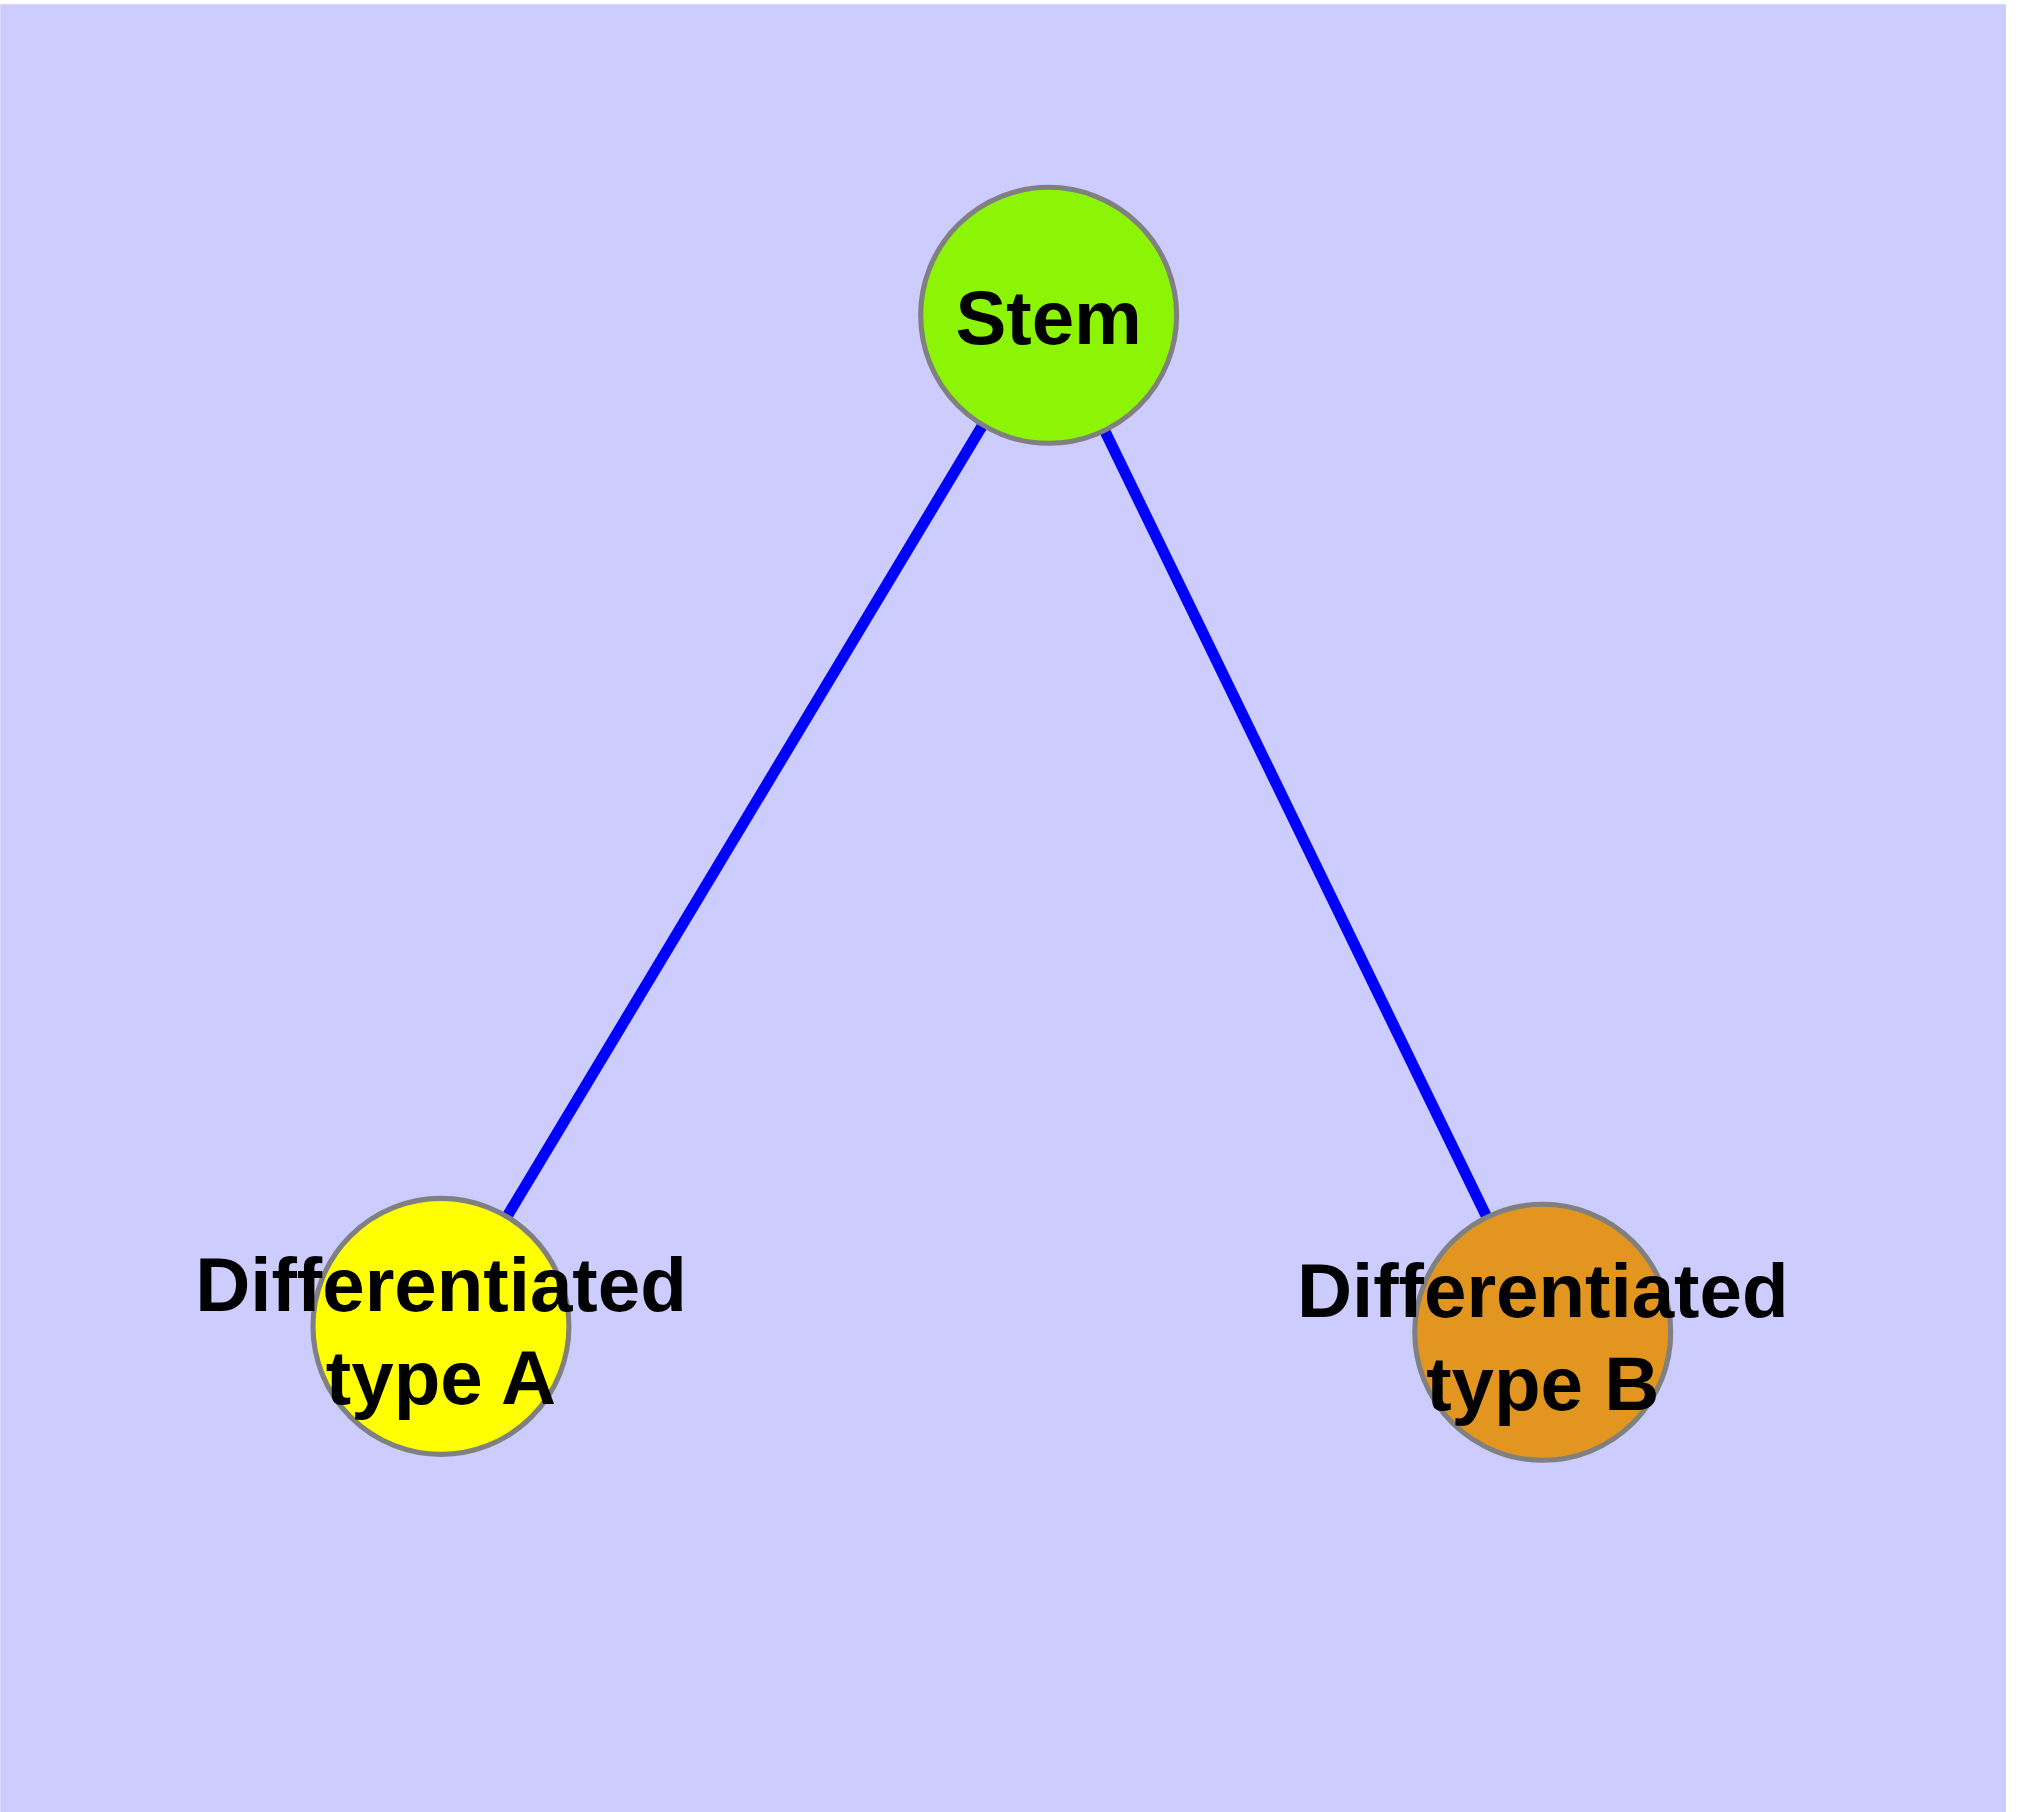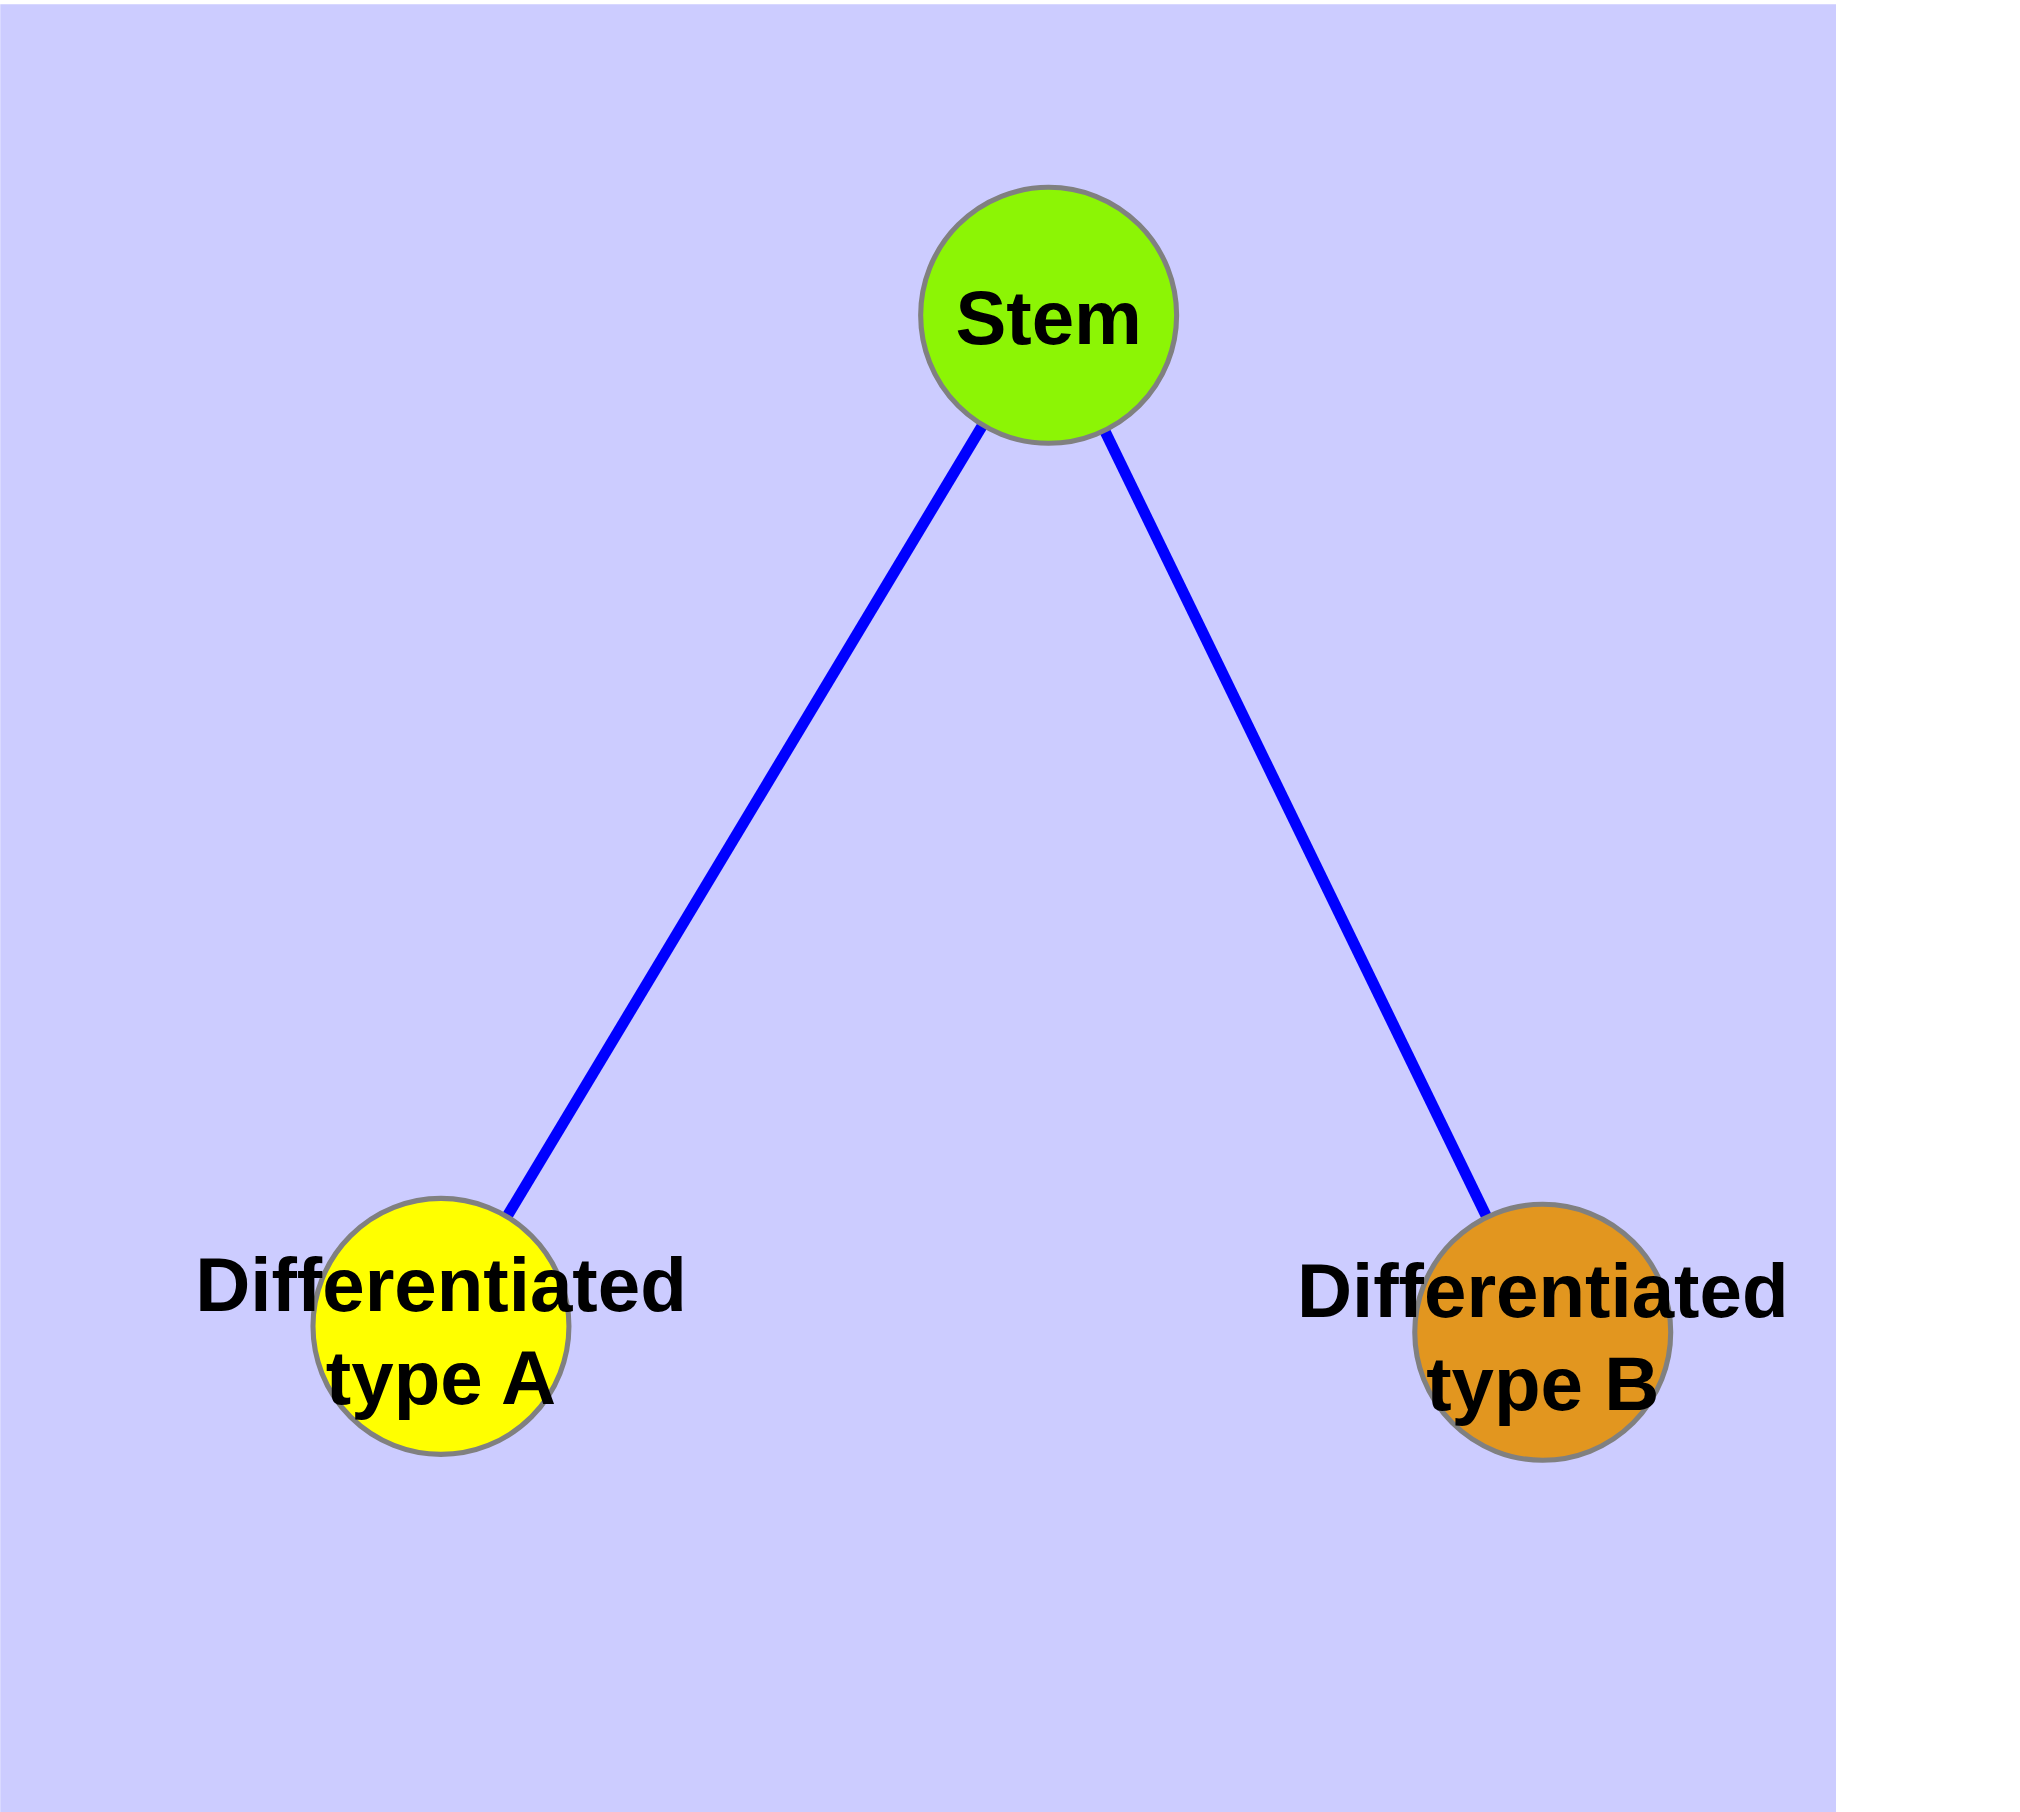--- a/index.html
+++ b/index.html
@@ -2,21 +2,21 @@
 <html style="font-size:13.6px"><head>
 <meta charset="utf-8">
 <style>
   html, body {
     margin: 0;
     padding: 0;
     background: #ffffff;
   }
   .page {
     position: relative;
-    width: 1836px;
+    width: 2006px;
     height: 1812px;
     background: #ffffff;
     overflow: hidden;
   }
   .graph-svg {
     position: absolute;
     top: 0;
     left: 0;
     display: block;
   }

